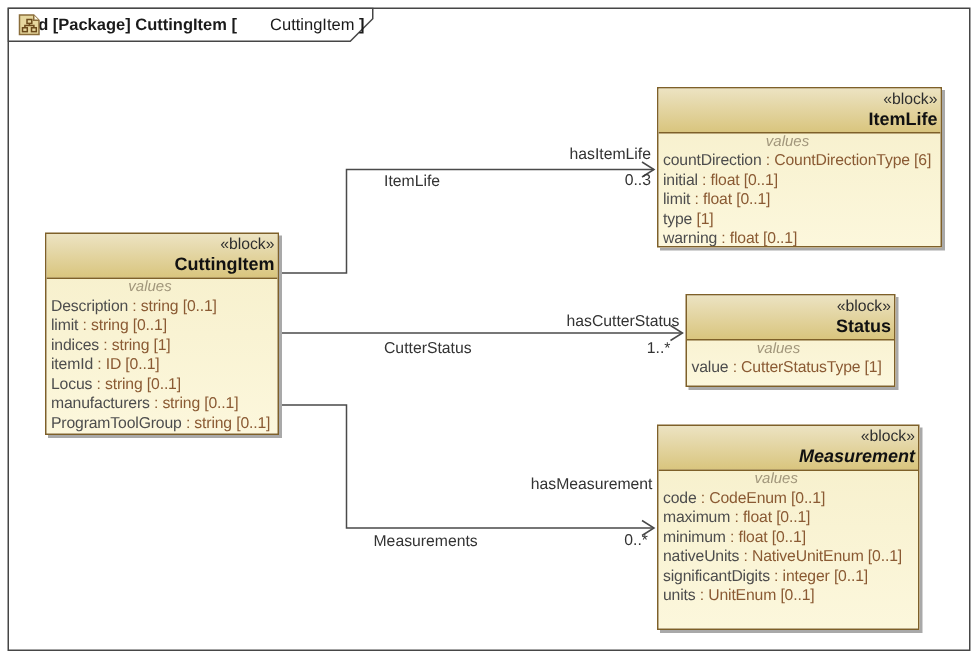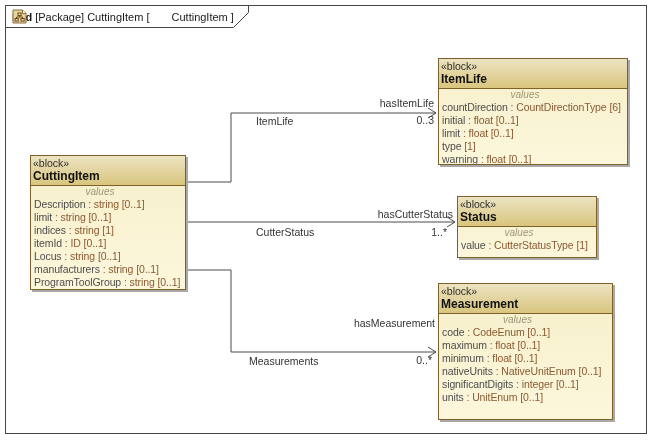--- a/index.html
+++ b/index.html
@@ -11,33 +11,33 @@
     position:absolute;left:5px;top:5px;width:640px;height:427px;
     border:1px solid #464646;background:transparent;
   }
   .tab-wrap{position:absolute;left:5px;top:5px;width:250px;height:24px;}
   .tab-wrap svg{position:absolute;left:0;top:0;}
   .tab-text{
     position:absolute;left:7px;top:4px;font-size:11px;color:#1a1a1a;white-space:nowrap;
     display:flex;align-items:center;
   }
   .tab-text .bold{font-weight:bold;margin-right:3px;}
-  .tab-text .seg{margin-right:3px;}
+  .tab-text .seg{margin-right:3px;font-weight:bold;}
   .dicon{display:inline-block;width:15px;height:15px;margin:0 3px 0 1px;}
   .block{
     position:absolute;border:1px solid #7e6029;background:linear-gradient(180deg,#f6efca,#fcf7dc);
     box-shadow:2px 2px 0 #a9a9a9;box-sizing:border-box;overflow:hidden;
   }
   .blk-header{
     background:linear-gradient(180deg,#ece3c2,#d9c57e);
-    border-bottom:1px solid #7e6029;text-align:left;padding:1px 2px 2px 2px;
+    border-bottom:1px solid #7e6029;text-align:right;padding:1px 2px 2px 2px;
   }
   .stereotype{font-size:10.5px;color:#2e2e2e;line-height:12px;}
   .blk-name{font-size:12px;font-weight:bold;color:#111;line-height:14px;}
-  .blk-name.italic{}
+  .blk-name.italic{font-style:italic;}
   .blk-body{padding:0 16px 2px 0;}
   .values-label{font-size:10px;font-style:italic;color:#a1967b;text-align:center;line-height:12px;}
   .attr{font-size:10.5px;line-height:13px;padding:0 3px;white-space:nowrap;color:#4d4d4d;letter-spacing:-0.1px;}
   .attr .atype{color:#8a5a33;}
   .connectors{position:absolute;left:0;top:0;}
   .lbl{position:absolute;font-size:10.5px;color:#333;white-space:nowrap;}
   .lbl.right{text-align:right;}
 </style>
 </head>
 <body>

